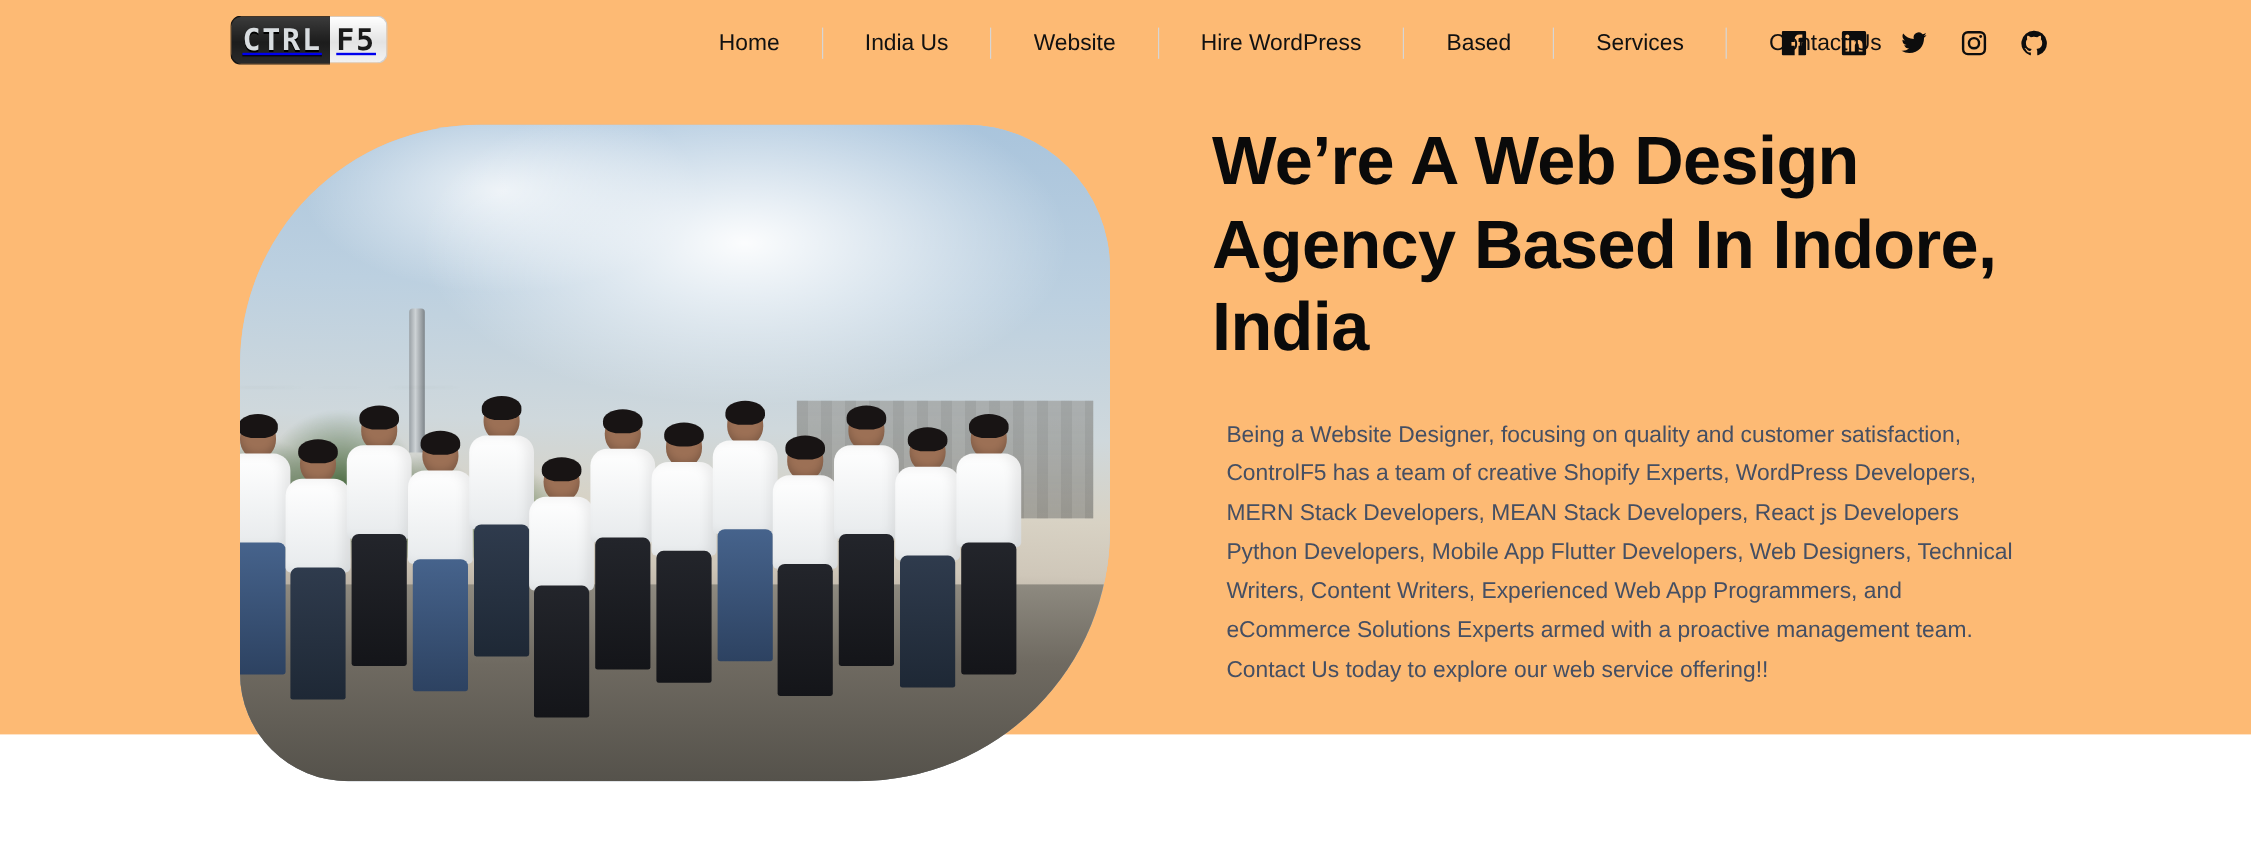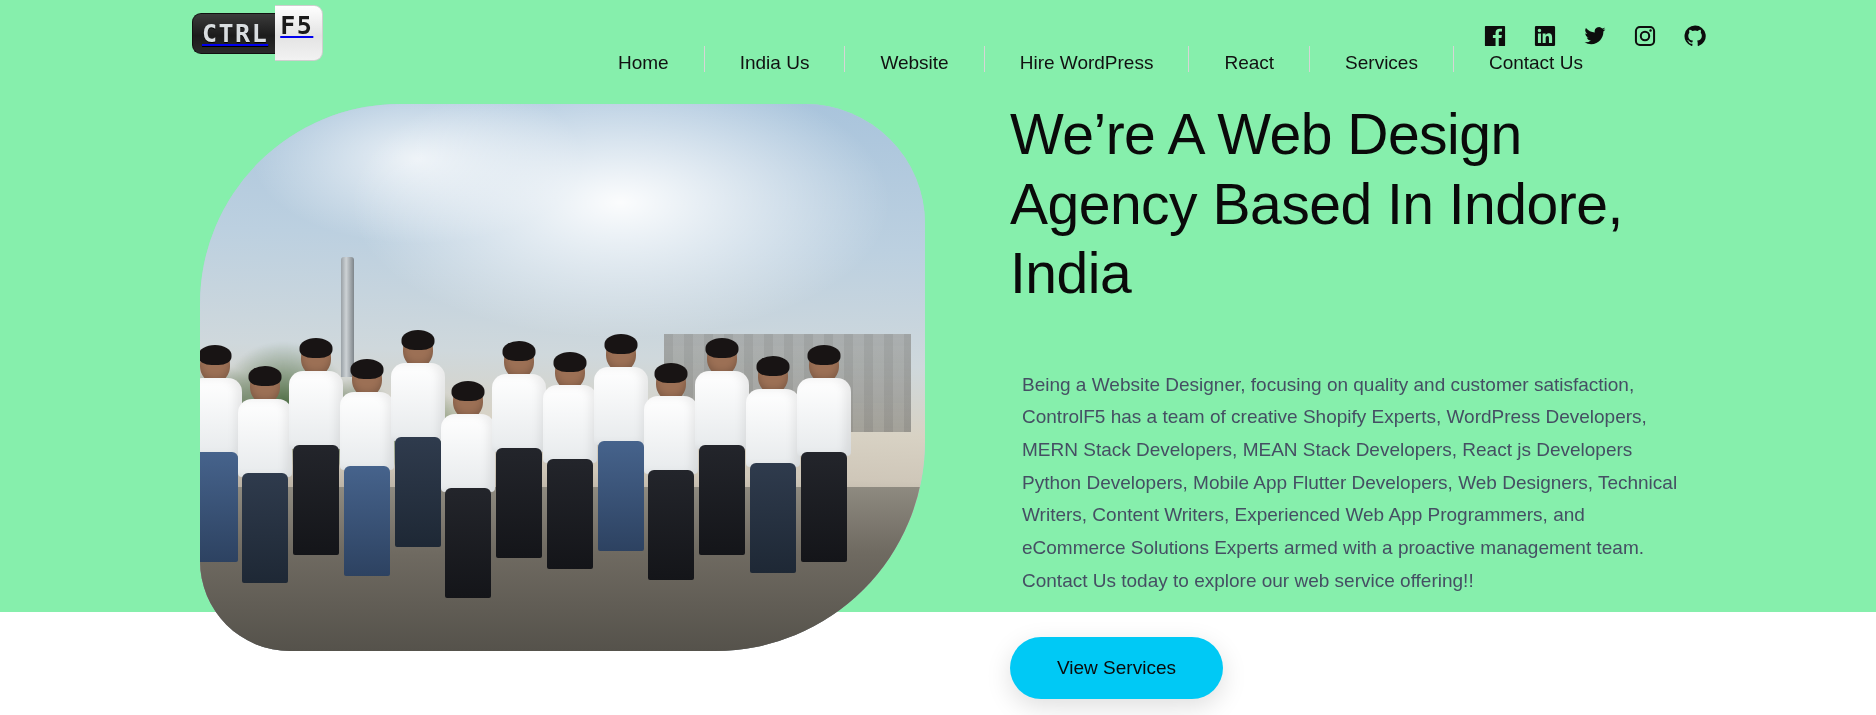--- a/index.html
+++ b/index.html
@@ -9,21 +9,21 @@
     height: 715px;
     background: #ffffff;
     font-family: "Liberation Sans", sans-serif;
     overflow: hidden;
   }
 
   .page {
     position: relative;
     width: 1876px;
     height: 612px;
-    background: #86efac;
+    background: #fdba74;
   }
 
   
   .header {
     position: absolute;
     top: 0; left: 0;
     width: 1876px;
     height: 72px;
     display: flex;
     align-items: center;
@@ -52,34 +52,34 @@
     border: 1px solid #111;
     border-right: none;
   }
   .logo-f5 {
     background: linear-gradient(180deg,#ffffff 0%, #e3e3e3 55%, #f2f2f2 100%);
     color: #1a1a1a;
     font-family: "DejaVu Sans Mono", monospace;
     font-weight: bold;
     font-size: 25px;
     letter-spacing: 1.5px;
-    padding: 7px 9px 22px 5px;
+    padding: 7px 9px 6px 5px;
     border-radius: 0 9px 9px 0;
     line-height: 1;
     border: 1px solid #cfcfcf;
     border-left: none;
   }
 
   .nav {
     position: absolute;
-    left: 583px;
+    left: 564px;
     top: 0;
     height: 72px;
     display: flex;
-    align-items: flex-end;
+    align-items: center;
   }
   .nav-item {
     color: #111111;
     font-size: 19px;
     line-height: 1;
     padding: 0 35px;
     text-decoration: none;
     white-space: nowrap;
     cursor: pointer;
   }
@@ -218,24 +218,24 @@
   
   .content {
     position: absolute;
     left: 1010px;
     top: 100px;
     width: 680px;
   }
   .headline {
     font-size: 57px;
     line-height: 1.22;
-    font-weight: 400;
+    font-weight: 700;
     color: #0a0a0a;
     letter-spacing: -0.5px;
-    margin-bottom: 60px;
+    margin-bottom: 38px;
   }
   .body-copy {
     font-size: 19px;
     line-height: 1.72;
     color: #454f63;
     max-width: 672px;
     margin-bottom: 40px;
     margin-left: 12px;
   }
   .cta {
@@ -265,21 +265,21 @@
 
     <nav class="nav">
       <a class="nav-item" href="#">Home</a>
       <span class="nav-sep"></span>
       <a class="nav-item" href="#">India Us</a>
       <span class="nav-sep"></span>
       <a class="nav-item" href="#">Website</a>
       <span class="nav-sep"></span>
       <a class="nav-item" href="#">Hire WordPress</a>
       <span class="nav-sep"></span>
-      <a class="nav-item" href="#">React</a>
+      <a class="nav-item" href="#">Based</a>
       <span class="nav-sep"></span>
       <a class="nav-item" href="#">Services</a>
       <span class="nav-sep"></span>
       <a class="nav-item" href="#">Contact Us</a>
     </nav>
 
     <div class="socials">
       <a href="#" aria-label="Facebook">
         <svg class="social-icon" viewBox="0 0 24 24">
           <path d="M22 1H2a1 1 0 0 0-1 1v20a1 1 0 0 0 1 1h10.6v-8.7H9.7v-3.4h2.9V8.5c0-2.9 1.8-4.5 4.4-4.5 1.2 0 2.3.1 2.6.13v3h-1.8c-1.4 0-1.7.67-1.7 1.65v2.1h3.4l-.45 3.4h-2.95V23H22a1 1 0 0 0 1-1V2a1 1 0 0 0-1-1z"></path>
@@ -396,16 +396,15 @@
             <span class="p-shirt"></span>
             <span class="p-legs dark"></span>
           </div>
       </div>
     </div>
   </div>
 
   <div class="content">
     <h1 class="headline">We’re A Web Design Agency Based In Indore, India</h1>
     <p class="body-copy">Being a Website Designer, focusing on quality and customer satisfaction, ControlF5 has a team of creative Shopify Experts, WordPress Developers, MERN Stack Developers, MEAN Stack Developers, React js Developers Python Developers, Mobile App Flutter Developers, Web Designers, Technical Writers, Content Writers, Experienced Web App Programmers, and eCommerce Solutions Experts armed with a proactive management team. Contact Us today to explore our web service offering!!</p>
-    <button class="cta">View Services</button>
   </div>
 
 </div>
 
 </body></html>

